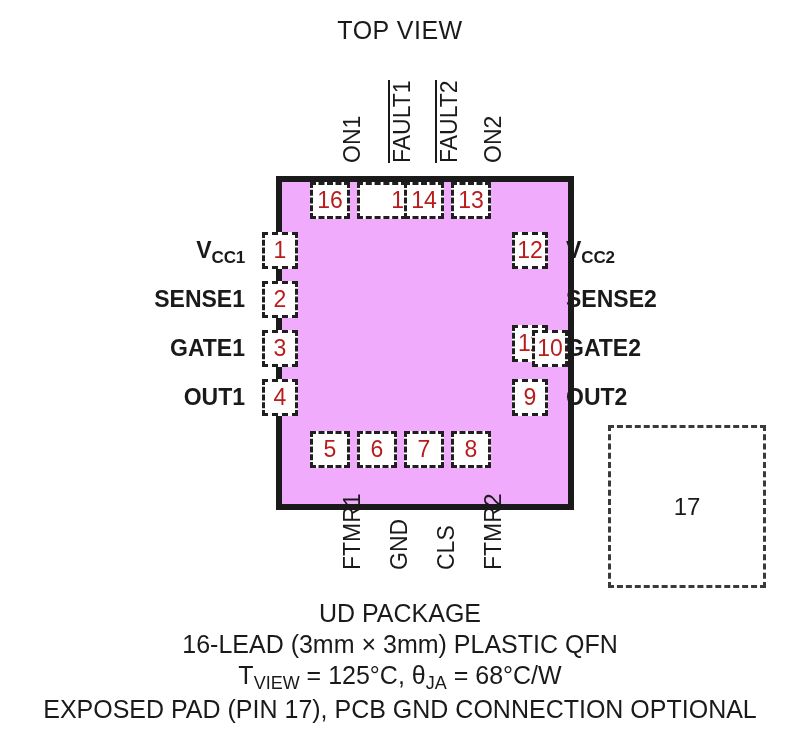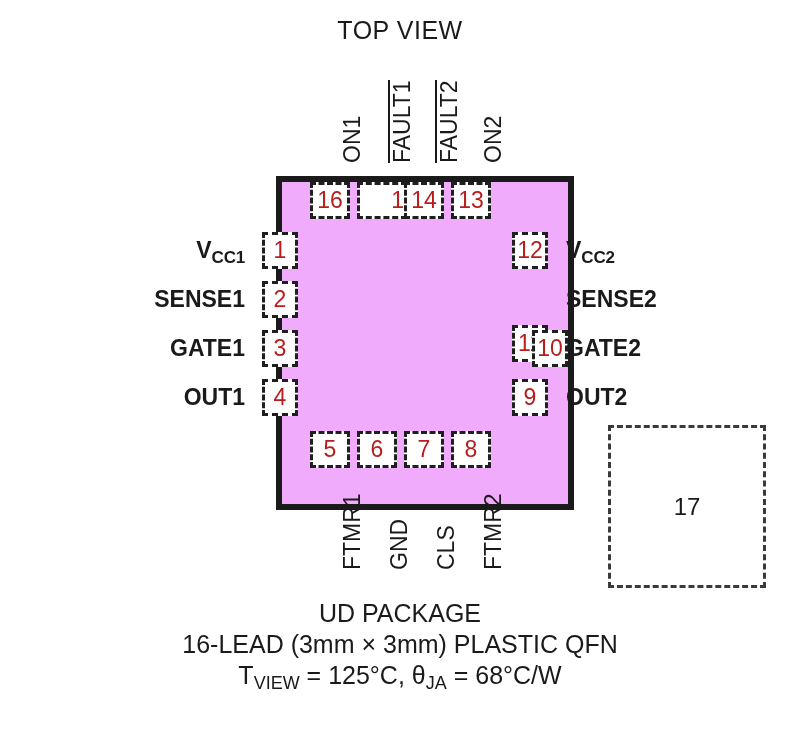--- a/index.html
+++ b/index.html
@@ -206,13 +206,14 @@
     <div class="vlabel" style="left: 435px; top: 570px;"><span>CLS</span></div>
     <div class="vlabel" style="left: 482px; top: 570px;"><span>FTMR2</span></div>
   </div>
 
 <div id="caption">
   <div class="cap-line">UD PACKAGE</div>
   <div class="cap-line">16-LEAD (3mm × 3mm) PLASTIC QFN</div>
   <div class="cap-line">
     <span>T</span><sub>VIEW</sub><span> = 125°C, θ</span><sub>JA</sub><span> = 68°C/W</span>
   </div>
+  <div class="cap-line">EXPOSED PAD (PIN 17), PCB GND CONNECTION OPTIONAL</div>
 </div>
 
 </body></html>

